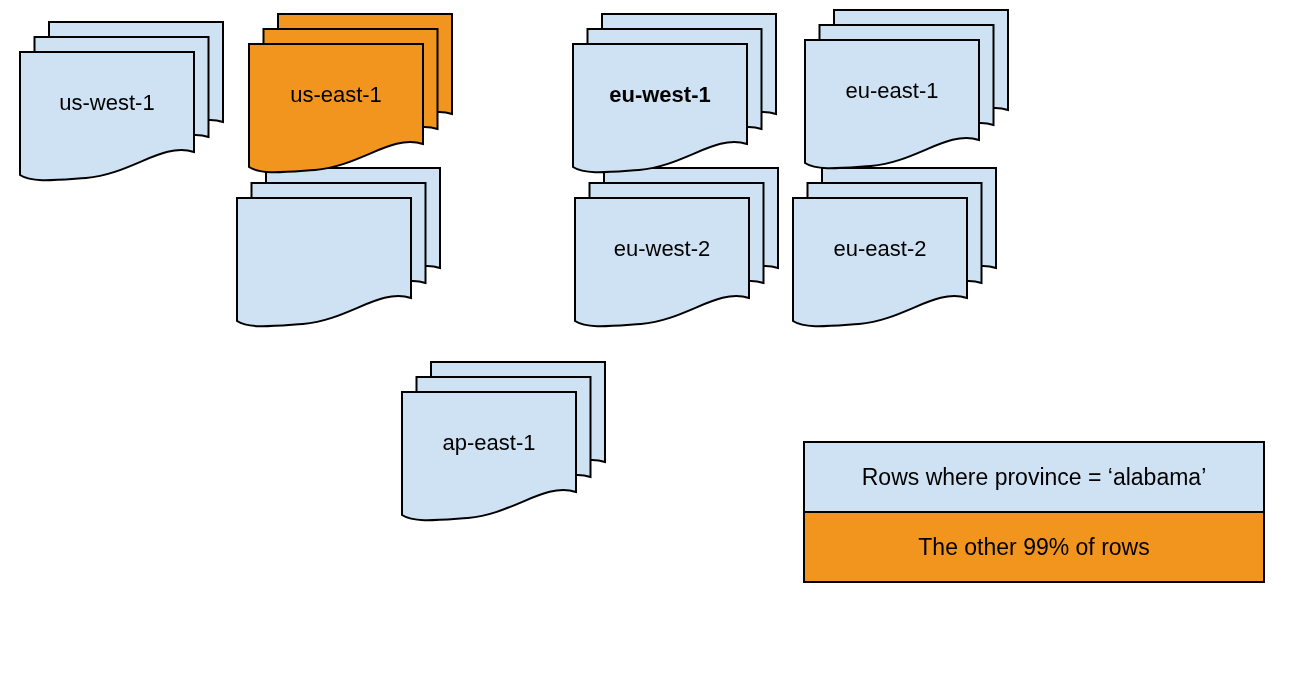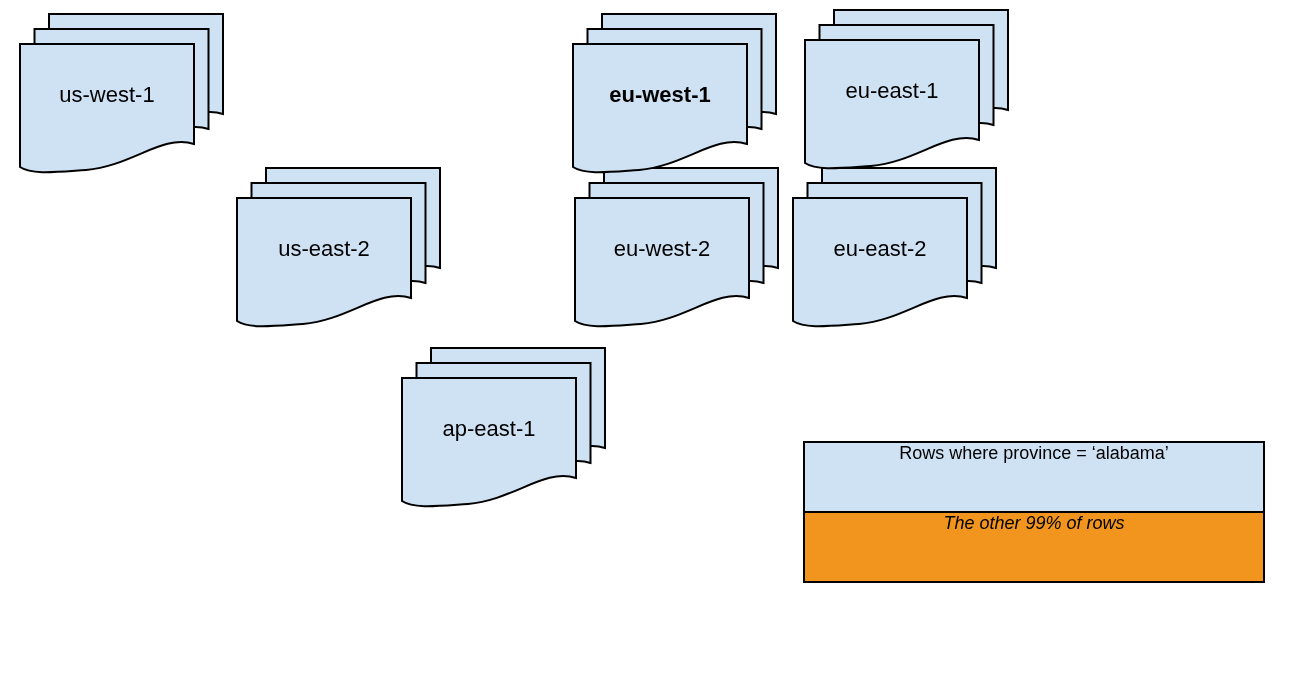--- a/index.html
+++ b/index.html
@@ -49,54 +49,54 @@
     display: flex;
     align-items: center;
     justify-content: center;
     font-size: 22px;
     color: #000000;
     white-space: nowrap;
     pointer-events: none;
   }
 
   
-  .pos-us-west-1 { left: 18px;  top: 12px;  }
+  .pos-us-west-1 { left: 18px;  top: 20px;  }
   .pos-us-east-1 { left: 247px; top: 12px;  }
   .pos-eu-west-1 { left: 571px; top: 12px; font-weight: bold;  }
   .pos-eu-east-1 { left: 803px; top: 8px;  }
   .pos-us-west-2 { left: 17px;  top: 166px; }
   .pos-us-east-2 { left: 235px; top: 166px; }
   .pos-eu-west-2 { left: 573px; top: 166px; }
   .pos-eu-east-2 { left: 791px; top: 166px; }
-  .pos-ap-east-1 { left: 400px; top: 346px; }
+  .pos-ap-east-1 { left: 400px; top: 360px; }
   .pos-ap-east-2 { left: 387px; top: 498px; }
 
   
   .legend {
     position: absolute;
     left: 803px;
     top: 441px;
     width: 462px;
     height: 142px;
     box-sizing: border-box;
     border: 2px solid var(--stroke, #000000);
     display: flex;
     flex-direction: column;
     z-index: 3;
   }
   .legend-row {
     flex: 1 1 50%;
     display: flex;
-    align-items: flex-start;
+    align-items: center;
     justify-content: center;
-    font-size: 18px;
+    font-size: 23px;
     color: #000000;
     background: var(--blue, #cfe2f3);
   }
-  .legend-row + .legend-row { border-top: 2px solid var(--stroke, #000000); font-style: italic; }
+  .legend-row + .legend-row { border-top: 2px solid var(--stroke, #000000); }
   .legend-row[data-variant="orange"] { background: var(--orange, #f2951e); }
 </style>
 </head>
 <body>
 
 <svg width="0" height="0" style="position:absolute" aria-hidden="true">
   <defs>
     <g id="doc-stack-shape">
       <path class="doc" transform="translate(31,2)" d="M 0 0 H 174 V 100 C 142 90 112 122 66 126 C 36 128 12 131 0 123 Z"></path>
       <path class="doc" transform="translate(16.5,17)" d="M 0 0 H 174 V 100 C 142 90 112 122 66 126 C 36 128 12 131 0 123 Z"></path>
@@ -107,41 +107,46 @@
 
 <div class="canvas">
 
   <div class="stack front-layer pos-us-west-1" data-variant="blue">
     <svg class="stack-shape" viewBox="0 0 208 166">
       <use href="#doc-stack-shape"></use>
       </svg>
     <div class="stack-label">us-west-1</div>
   </div>
 
+  <div class="stack front-layer pos-us-east-1" data-variant="orange">
+    <svg class="stack-shape" viewBox="0 0 208 166">
+      <use href="#doc-stack-shape"></use>
+      </svg>
+    <div class="stack-label">us-east-1</div>
+  </div>
 
   <div class="stack front-layer pos-eu-west-1" data-variant="blue">
     <svg class="stack-shape" viewBox="0 0 208 166">
       <use href="#doc-stack-shape"></use>
       </svg>
     <div class="stack-label">eu-west-1</div>
   </div>
 
   <div class="stack front-layer pos-eu-east-1" data-variant="blue">
     <svg class="stack-shape" viewBox="0 0 208 166">
       <use href="#doc-stack-shape"></use>
       </svg>
     <div class="stack-label">eu-east-1</div>
   </div>
 
 
   <div class="stack back-layer pos-us-east-2" data-variant="blue">
     <svg class="stack-shape" viewBox="0 0 208 166">
       <use href="#doc-stack-shape"></use>
       </svg>
-    <div class="stack-label">us-east-2</div>
   </div>
 
   <div class="stack back-layer pos-eu-west-2" data-variant="blue">
     <svg class="stack-shape" viewBox="0 0 208 166">
       <use href="#doc-stack-shape"></use>
       </svg>
     <div class="stack-label">eu-west-2</div>
   </div>
 
   <div class="stack back-layer pos-eu-east-2" data-variant="blue">

